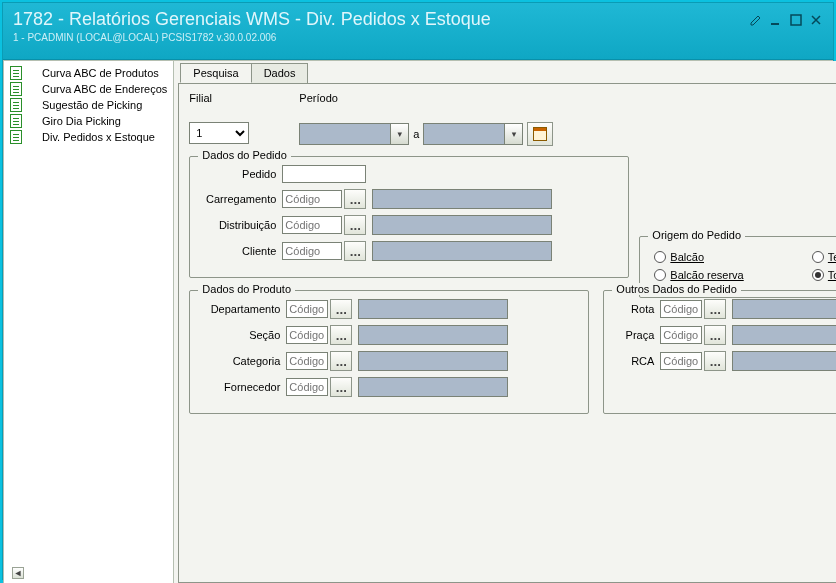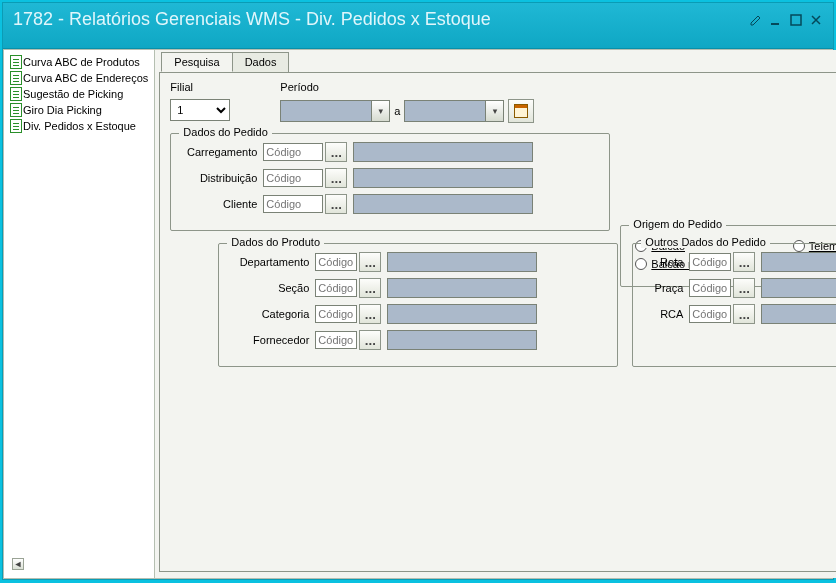--- a/index.html
+++ b/index.html
@@ -7,36 +7,36 @@
   .window { width: 832px; height: 578px; margin: 2px; background: #e8ebe6; border: 1px solid #0a9cb5; display: flex; flex-direction: column; }
   .titlebar { background: linear-gradient(#1fb8d5, #0fa7c4); color: #e0f6fb; padding: 6px 10px 14px 10px; border-bottom: 1px solid #0890aa; }
   .titlebar-row1 { display: flex; justify-content: space-between; align-items: center; }
   .title-text { font-size: 18px; font-weight: normal; }
   .title-ctrls { display: flex; gap: 6px; align-items: center; }
   .title-ctrls .ico { width: 14px; height: 14px; display: inline-flex; align-items: center; justify-content: center; color: #04495a; cursor: pointer; }
   .titlebar-row2 { display: flex; justify-content: space-between; font-size: 11px; color: #cdeff6; padding: 2px 0; }
   .status-right { color: #cdeff6; font-size: 10px; }
   .content { flex: 1; display: flex; border: 1px solid #b5bfb1; margin: 0; background: #fff; }
   .sidebar { width: 172px; background: #fff; border-right: 1px solid #b5bfb1; padding: 4px 2px; }
-  .side-item { display: flex; align-items: center; gap: 1px; padding: 1px 4px; cursor: pointer; white-space: nowrap; overflow: hidden; }
+  .side-item { display: flex; align-items: center; gap: 20px; padding: 1px 4px; cursor: pointer; white-space: nowrap; overflow: hidden; }
   .side-item.selected { background: #fff; }
   .doc-icon { width: 12px; height: 14px; background: #fff; border: 1px solid #2a8f2a; position: relative; flex-shrink: 0; }
   .doc-icon::before, .doc-icon::after { content: ""; position: absolute; left: 2px; right: 2px; height: 1px; background: #2a8f2a; }
   .doc-icon::before { top: 3px; box-shadow: 0 3px 0 #2a8f2a; }
   .doc-icon::after { top: 9px; }
   .scroll-arrow { position: absolute; bottom: 4px; left: 6px; width: 12px; height: 12px; display: flex; align-items: center; justify-content: center; background: linear-gradient(#fff,#dbe1d6); border: 1px solid #9aa395; cursor: pointer; }
   .sidebar-wrap { position: relative; height: 100%; }
   .main { flex: 1; background: #f3f4f0; padding: 0; position: relative; }
   .tabs { display: flex; padding: 2px 2px 0 6px; }
   .tab { padding: 3px 12px; border: 1px solid #8d9589; background: #e8ebe3; border-bottom: none; cursor: pointer; margin-right: -1px; }
   .tab.active { background: #f3f4f0; position: relative; z-index: 2; border-bottom: 1px solid #f3f4f0; }
   .tab-body { border: 1px solid #8d9589; margin: 0 4px 4px 4px; padding: 8px 10px 10px 10px; background: #f3f4f0; position: relative; height: 500px; }
   .top-row { display: flex; gap: 50px; margin-bottom: 8px; }
   .field-col label, .group-title, .lbl { font-size: 11px; }
-  .field-col { display: flex; flex-direction: column; gap: 6px; }
+  .field-col { display: flex; flex-direction: column; gap: 18px; }
   select, input[type=text] { font-family: inherit; font-size: 11px; border: 1px solid #7a8276; background: #fff; height: 18px; padding: 0 2px; }
   select { height: 22px; }
   .periodo-row { display: flex; align-items: center; gap: 4px; }
   .date-sel { width: 110px; height: 22px; background: #abb9ca; border: 1px solid #7a8276; display: inline-flex; align-items: center; justify-content: flex-end; }
   .date-sel .dd { width: 18px; height: 100%; background: linear-gradient(#fff,#d6dbd0); border-left: 1px solid #7a8276; display:flex;align-items:center;justify-content:center; cursor:pointer; }
   .cal-btn { width: 26px; height: 24px; background: linear-gradient(#fdfdfb,#e1e5da); border: 1px solid #8d9589; display:flex;align-items:center;justify-content:center; cursor:pointer; }
   .cal-ico { width: 14px; height: 14px; border: 1px solid #8a5a00; background: #fff4d6; position: relative; }
   .cal-ico::before { content:""; position:absolute; top:0; left:0; right:0; height:3px; background:#c86400; }
 
   .group { border: 1px solid #8d9589; border-radius: 2px; padding: 8px 10px 10px 10px; position: relative; margin-top: 2px; }
@@ -55,21 +55,21 @@
   .pedido-field { width: 84px; }
 
   .group-pedido { width: 440px; display:inline-block; vertical-align:top; }
   .group-origem { position:absolute; top: 150px; left: 460px; width: 335px; }
   .radios { display:grid; grid-template-columns: 1fr 1fr; gap: 6px 10px; padding: 6px 4px; }
   .radio-item { display:flex; align-items:center; gap:4px; cursor:pointer;text-decoration:underline; }
   .radio { width:12px; height:12px; border:1px solid #555; border-radius:50%; display:inline-flex; align-items:center; justify-content:center; background:#fff; }
   .radio.on::after { content:""; width:6px; height:6px; border-radius:50%; background:#333; }
 
   .row2 { display:flex; gap: 14px; margin-top: 10px; }
-  .group-produto { width: 400px; margin-left: 48px; }
+  .group-produto { width: 400px; }
   .group-outros { width: 380px; }
   .group-produto .lbl { width: 80px; }
   .group-outros .lbl { width: 40px; }
   .chev { font-size:9px; color:#444; }
 </style>
 </head>
 <body>
 
 <div class="window">
 
@@ -93,20 +93,21 @@
             </svg>
         </span>
         <span class="ico">
           <svg width="12" height="12">
               <path d="M2 2 L10 10 M10 2 L2 10" stroke="#04495a" stroke-width="1.5"></path>
             </svg>
         </span>
       </div>
     </div>
     <div class="titlebar-row2">
+      <span class="status-right">1 - PCADMIN (LOCAL@LOCAL)   PCSIS1782   v.30.0.02.006</span>
     </div>
   </div>
 
   <div class="content">
     <div class="sidebar">
       <div class="sidebar-wrap">
         <div class="side-item">
           <span class="doc-icon"></span>
           <span>Curva ABC de Produtos</span>
         </div>
@@ -162,20 +163,24 @@
               </div>
               <div class="cal-btn">
                 <span class="cal-ico"></span>
               </div>
             </div>
           </div>
         </div>
 
         <div class="group group-pedido">
           <span class="group-title">Dados do Pedido</span>
+          <div class="form-row pedido-row">
+            <span class="lbl">Pedido</span>
+            <input type="text" class="pedido-field" style="">
+          </div>
           <div class="form-row">
             <span class="lbl">Carregamento</span>
             <input type="text" class="code" placeholder="Código" style="">
             <button class="browse">...</button>
             <div class="display l"></div>
           </div>
           <div class="form-row">
             <span class="lbl">Distribuição</span>
             <input type="text" class="code" placeholder="Código" style="">
             <button class="browse">...</button>

